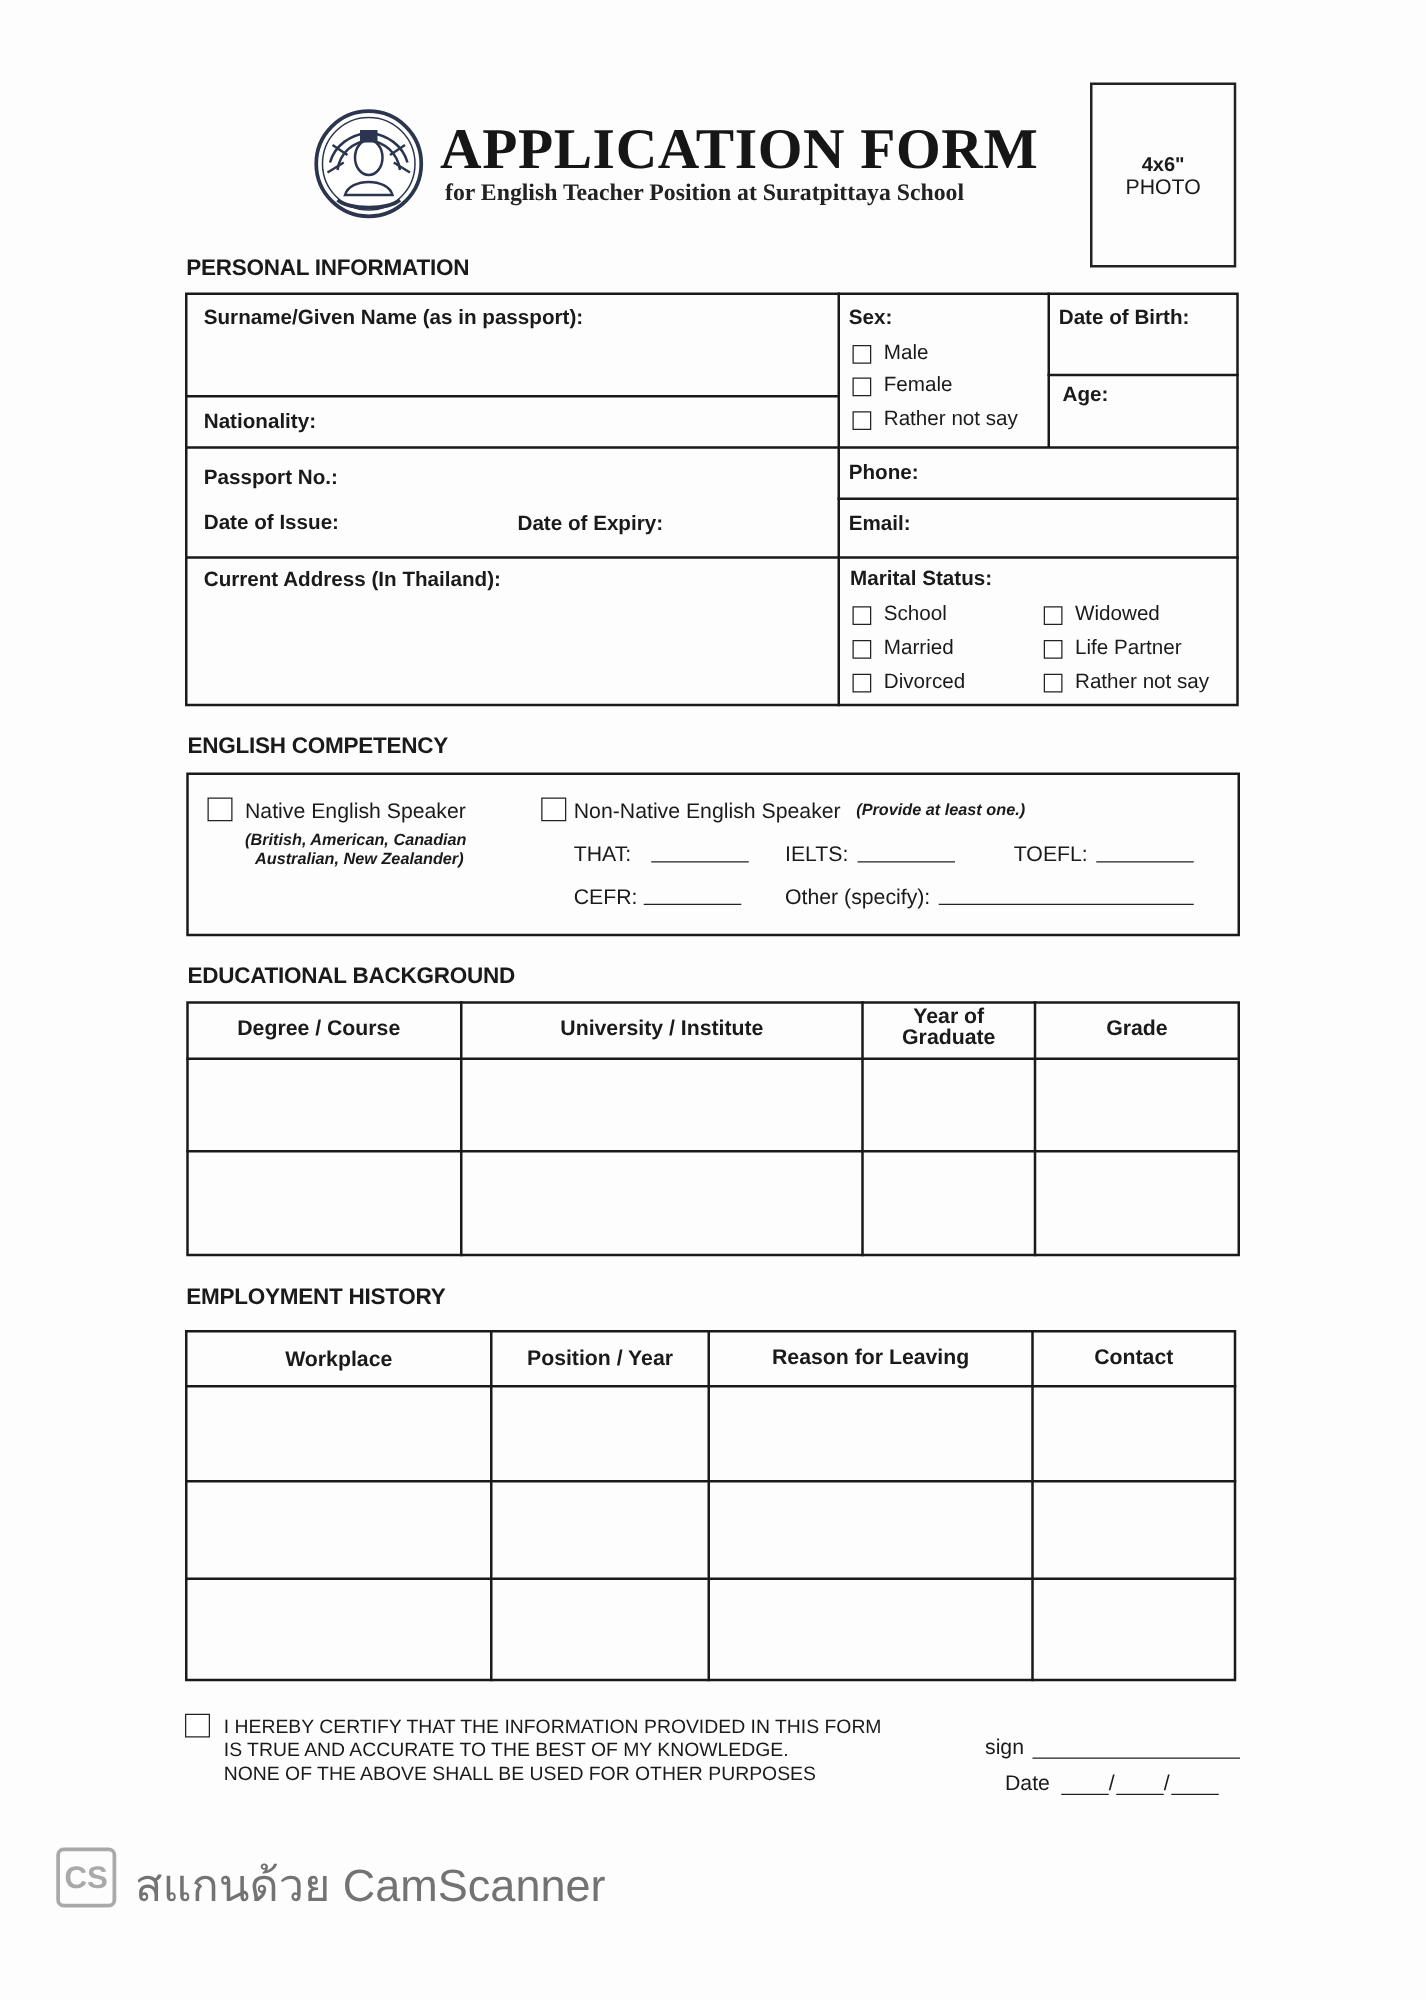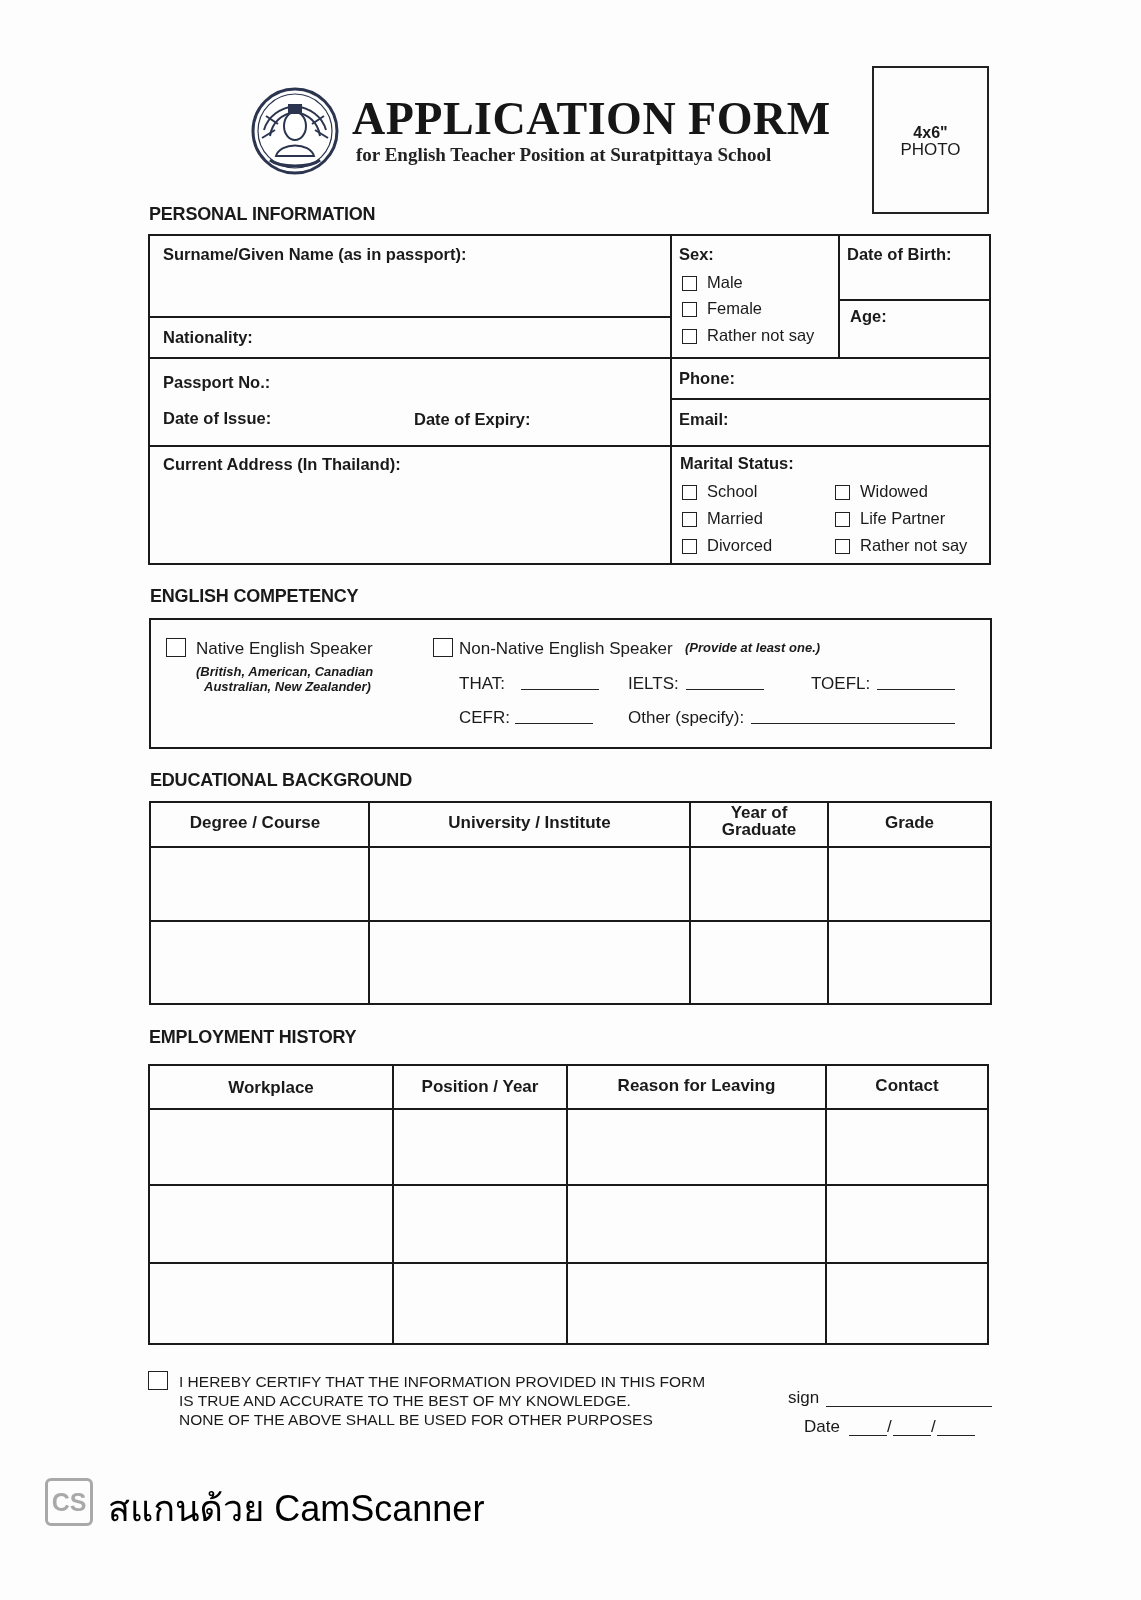--- a/index.html
+++ b/index.html
@@ -209,13 +209,13 @@
 <div class="opt" style="left:804px;top:1417px;font-size:17px;">Date</div>
 <div class="blank" style="left:849px;top:1434px;width:38px;"></div>
 <div class="opt" style="left:887px;top:1417px;font-size:17px;">/</div>
 <div class="blank" style="left:893px;top:1434px;width:38px;"></div>
 <div class="opt" style="left:931px;top:1417px;font-size:17px;">/</div>
 <div class="blank" style="left:937px;top:1434px;width:38px;"></div>
 
 <div class="abs" style="left:45px;top:1478px;width:48px;height:48px;border:3px solid #a9a9a9;border-radius:6px;box-sizing:border-box;color:#a9a9a9;font-weight:bold;font-size:25px;line-height:42px;text-align:center;">
   <span>CS</span>
 </div>
-<div class="abs" style="left:108px;top:1480px;font-size:36px;color:#000000;white-space:nowrap;">สแกนด้วย CamScanner</div>
+<div class="abs" style="left:108px;top:1480px;font-size:36px;color:#737373;white-space:nowrap;">สแกนด้วย CamScanner</div>
 
 </body></html>

